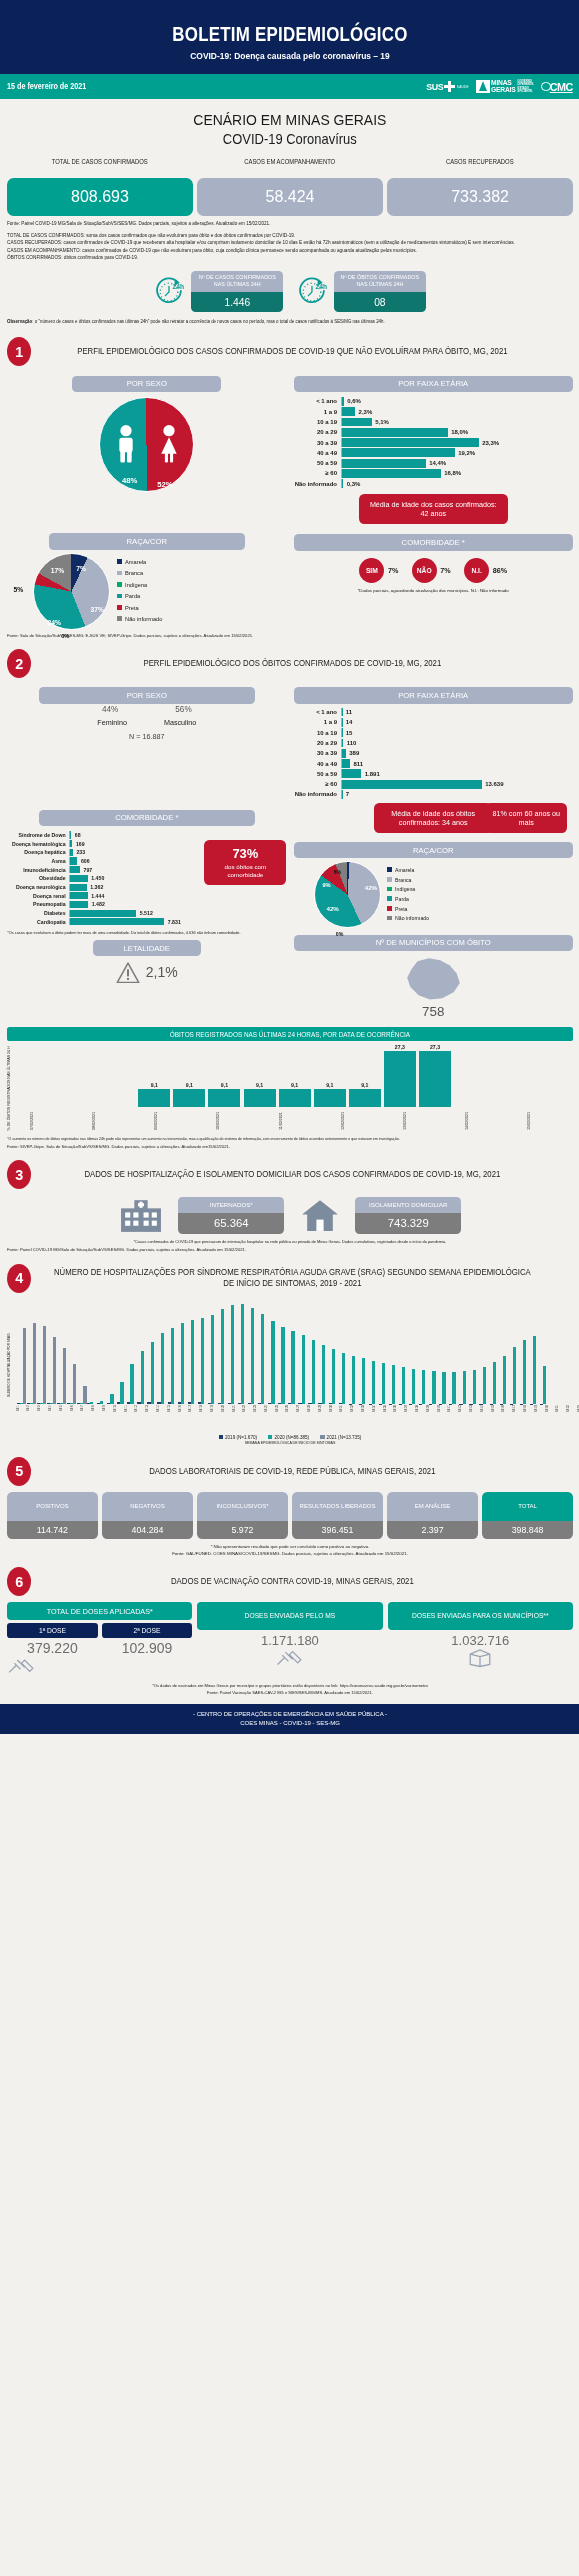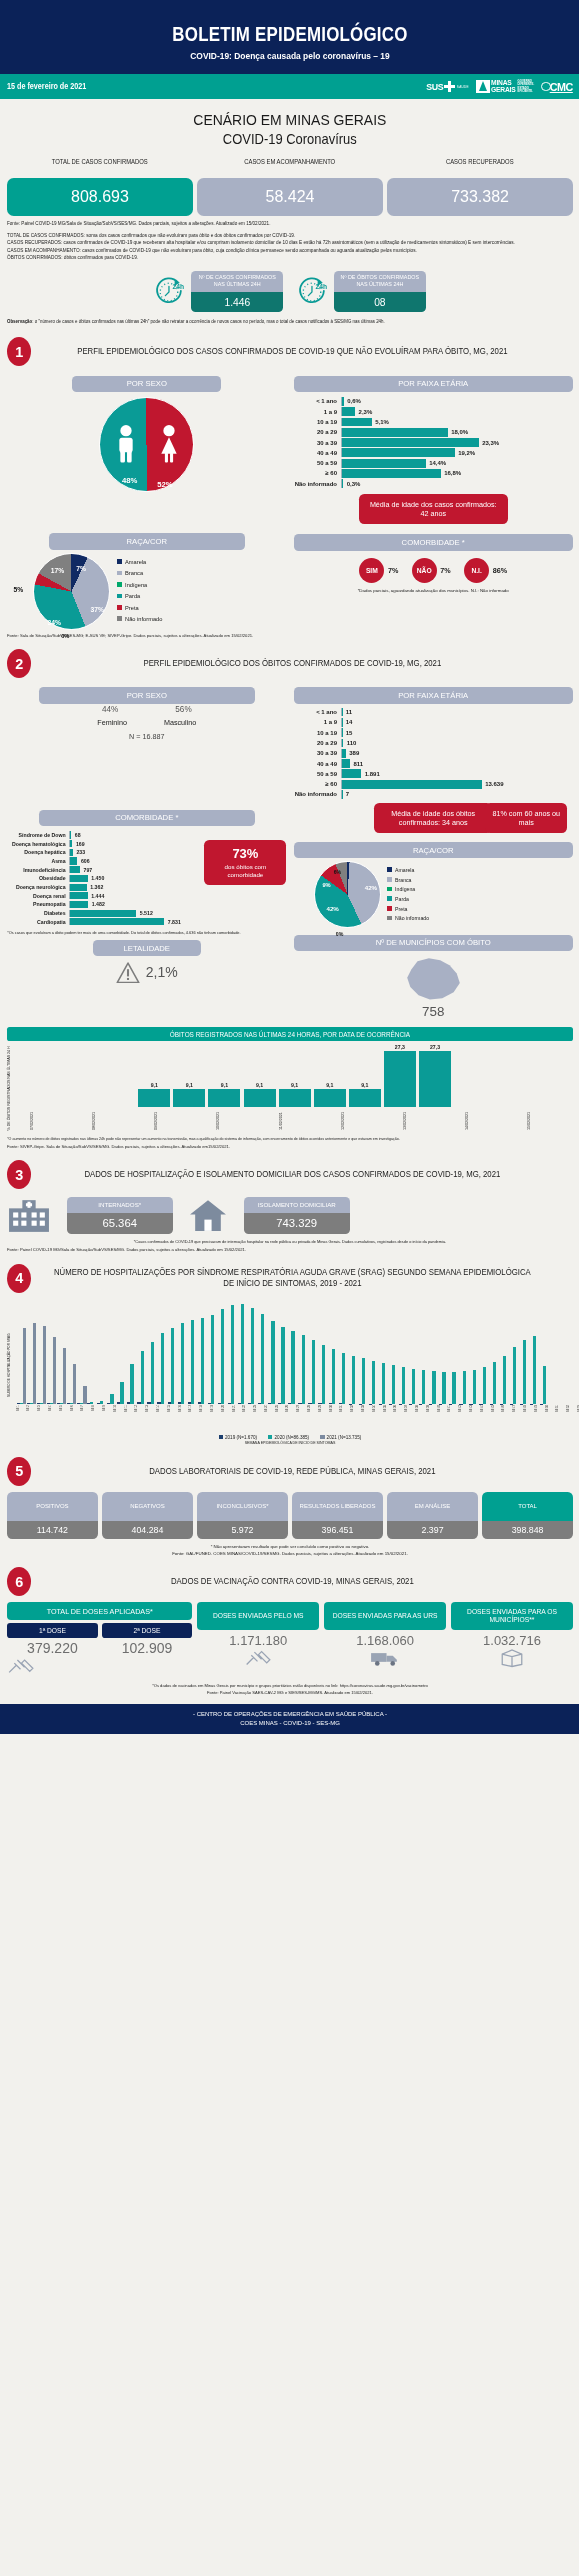--- a/index.html
+++ b/index.html
@@ -131,21 +131,21 @@
   .vrow { display: flex; align-items: flex-end; justify-content: center; height: 62px; gap: 3.1px; }
   .vbar-wrap { width: 32px; display: flex; flex-direction: column; align-items: center; }
   .vbar-val { font-size: 5.2px; font-weight: 700; margin-bottom: 1px; }
   .vbar { width: 100%; background: #0a9b96; }
   .vlabels { display: flex; justify-content: center; gap: 3.1px; margin-top: 1.5px; }
   .vlab { width: 32px; font-size: 3.6px; text-align: center; writing-mode: vertical-rl;
     transform: rotate(180deg); height: 24px; margin: 0 auto; }
   .yaxis-ttl { font-size: 3.6px; writing-mode: vertical-rl; transform: rotate(180deg); }
 
   
-  .s3 { display: flex; gap: 15.5px; margin-top: 7.2px; align-items: center;}
+  .s3 { display: flex; justify-content: center; gap: 15.5px; margin-top: 7.2px; align-items: center;}
   .s3card { width: 106px; border-radius: 4.6px; overflow: hidden; }
   .s3h { background: #a8b0c4; color: #fff; text-align: center; font-size: 6.2px; padding: 4.1px 2.1px; line-height:1.3;}
   .s3v { background: #7d7d7d; color: #fff; text-align: center; font-size: 11.3px; padding: 4.6px 0; }
 
   
   .s4 { margin-top: 5.2px; }
   .s4chart { display: flex; align-items: flex-end; height: 106px; gap: 0.5px; padding-left: 2.1px; }
   .s4g { display: flex; align-items: flex-end; gap: 0px; }
   .s4b { width: 3.2px; }
   .s4b.y19 { background: #1d3f6e; }
@@ -1146,30 +1146,20 @@
         </svg>
       </div>
       <div class="s6col">
         <div class="s6ch">DOSES ENVIADAS PELO MS</div>
         <div class="s6cv">1.171.180</div>
         <svg width="27" height="17.5" viewBox="0 0 52 34" style="margin:1px auto 0;display:block">
           <path d="M3 30 L16 17 M12 12 L24 24 M18 6 L32 20 M26 11 L42 27 L48 21 L32 5 Z" stroke="#9aa4b4" stroke-width="2.5" fill="none"></path>
         </svg>
       </div>
       <div class="s6col">
-        <div class="s6ch">DOSES ENVIADAS PARA AS URS</div>
-        <div class="s6cv">1.168.060</div>
-        <svg width="30" height="17.5" viewBox="0 0 58 34" style="margin:1px auto 0;display:block">
-          <rect x="2" y="8" width="30" height="17" fill="#9aa4b4"></rect>
-            <path d="M32 13 L44 13 L52 21 L52 25 L32 25 Z" fill="#9aa4b4"></path>
-          <circle cx="14" cy="28" r="4.5" fill="#6b7483"></circle>
-            <circle cx="44" cy="28" r="4.5" fill="#6b7483"></circle>
-        </svg>
-      </div>
-      <div class="s6col">
         <div class="s6ch">DOSES ENVIADAS PARA OS MUNICÍPIOS**</div>
         <div class="s6cv">1.032.716</div>
         <svg width="24" height="18.5" viewBox="0 0 46 36" style="margin:1px auto 0;display:block">
           <path d="M4 10 L23 2 L42 10 L42 30 L23 34 L4 30 Z" fill="none" stroke="#9aa4b4" stroke-width="2.5"></path>
           <path d="M4 10 L23 15 L42 10 M23 15 L23 34" stroke="#9aa4b4" stroke-width="2.5" fill="none"></path>
         </svg>
       </div>
     </div>
     <div class="vacnote">*Os dados de vacinados em Minas Gerais por município e grupos prioritários estão disponíveis no link: https://coronavirus.saude.mg.gov.br/vacinometro</div>
     <div class="vacnote" style="margin-top:1px">Fonte: Painel Vacinação SAES-CAV-2 MG e SIES/SES-MG/MS. Atualizado em 15/02/2021.</div>

